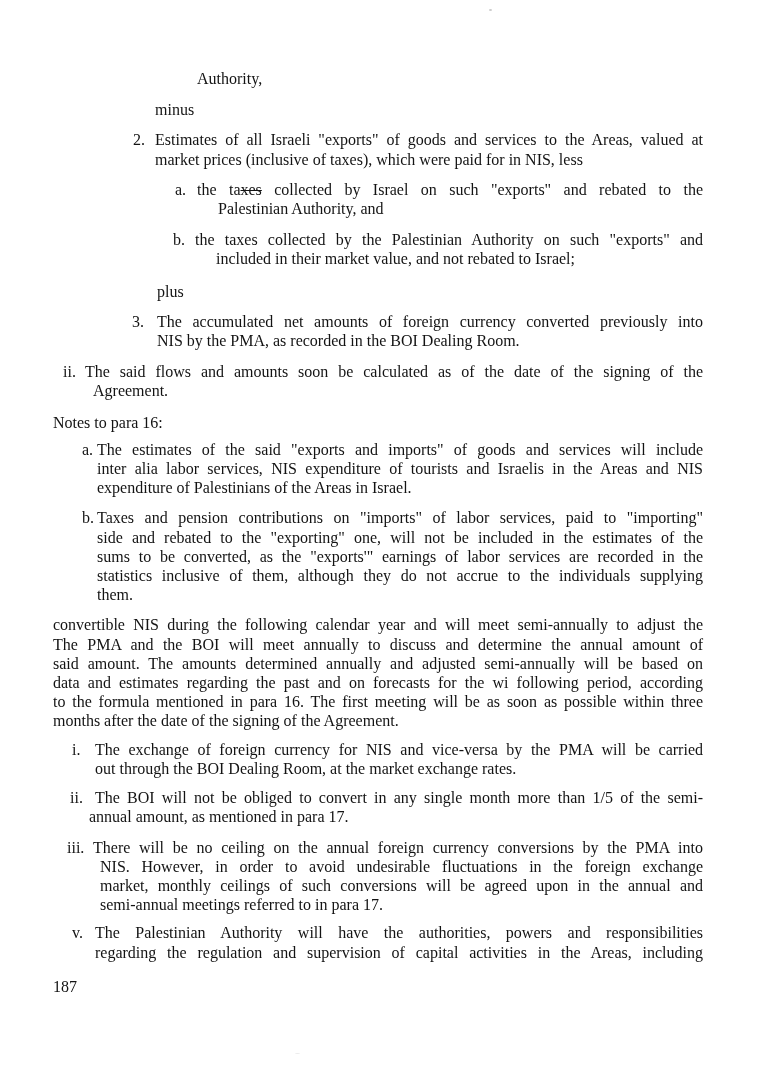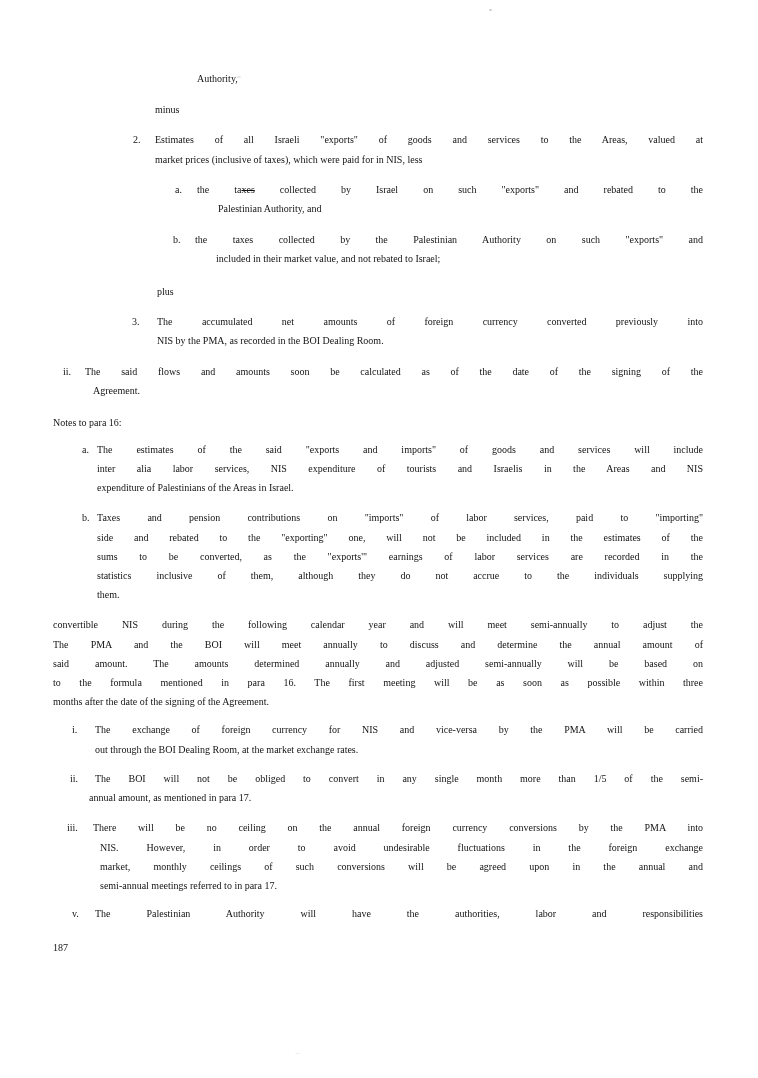--- a/index.html
+++ b/index.html
@@ -2,21 +2,21 @@
 <html><head>
 <meta charset="utf-8">
 <style>
   html,body{margin:0;padding:0;background:#e8e8e8;}
   .page{
     position:relative;
     width:758px;height:1078px;
     background:#ffffff;
     color:#131313;
     font-family:"Liberation Serif","DejaVu Serif",serif;
-    font-size:10px;
+    font-size:16px;
     line-height:19.2px;
     overflow:hidden;
     margin:0 auto;
   }
   .content{padding:69px 55px 0 53px;}
   .blk{position:relative;}
   .ln{text-align:justify;text-align-last:justify;}
   .ln.last{text-align-last:left;}
   .marker{position:absolute;top:0;white-space:nowrap;}
   .struck{text-decoration:line-through;}
@@ -127,20 +127,21 @@
       <div class="ln">side and rebated to the "exporting" one, will not be included in the estimates of the</div>
       <div class="ln">sums to be converted, as the "exports'" earnings of labor services are recorded in the</div>
       <div class="ln">statistics inclusive of them, although they do not accrue to the individuals supplying</div>
       <div class="ln last">them.</div>
     </div>
 
     <div class="blk" id="bodyp">
       <div class="ln">convertible NIS during the following calendar year and will meet semi-annually to adjust the</div>
       <div class="ln">The PMA and the BOI will meet annually to discuss and determine the annual amount of</div>
       <div class="ln">said amount. The amounts determined annually and adjusted semi-annually will be based on</div>
+      <div class="ln">data and estimates regarding the past and on forecasts for the wi following period, according</div>
       <div class="ln">to the formula mentioned in para 16. The first meeting will be as soon as possible within three</div>
       <div class="ln last">months after the date of the signing of the Agreement.</div>
     </div>
 
     <div class="blk" id="itemi">
       <span class="marker">i.</span>
       <div class="ln">The exchange of foreign currency for NIS and vice-versa by the PMA will be carried</div>
       <div class="ln last">out through the BOI Dealing Room, at the market exchange rates.</div>
     </div>
 
@@ -154,21 +155,22 @@
       <span class="marker">iii.</span>
       <div class="ln">There will be no ceiling on the annual foreign currency conversions by the PMA into</div>
       <div class="ln cont">NIS. However, in order to avoid undesirable fluctuations in the foreign exchange</div>
       <div class="ln cont">market, monthly ceilings of such conversions will be agreed upon in the annual and</div>
       <div class="ln last cont">semi-annual meetings referred to in para 17.</div>
     </div>
 
 
     <div class="blk" id="itemv">
       <span class="marker">v.</span>
-      <div class="ln">The Palestinian Authority will have the authorities, labor and responsibilities</div>
+      <div class="ln">The Palestinian Authority will have the authorities, powers and responsibilities</div>
+      <div class="ln">regarding the regulation and supervision of capital activities in the Areas, including</div>
     </div>
 
     <div class="blk" id="pagenum">187</div>
 
   </div>
 
   <div class="speck s1"></div>
   <div class="speck s2"></div>
   <div class="speck s3"></div>
 </div>

